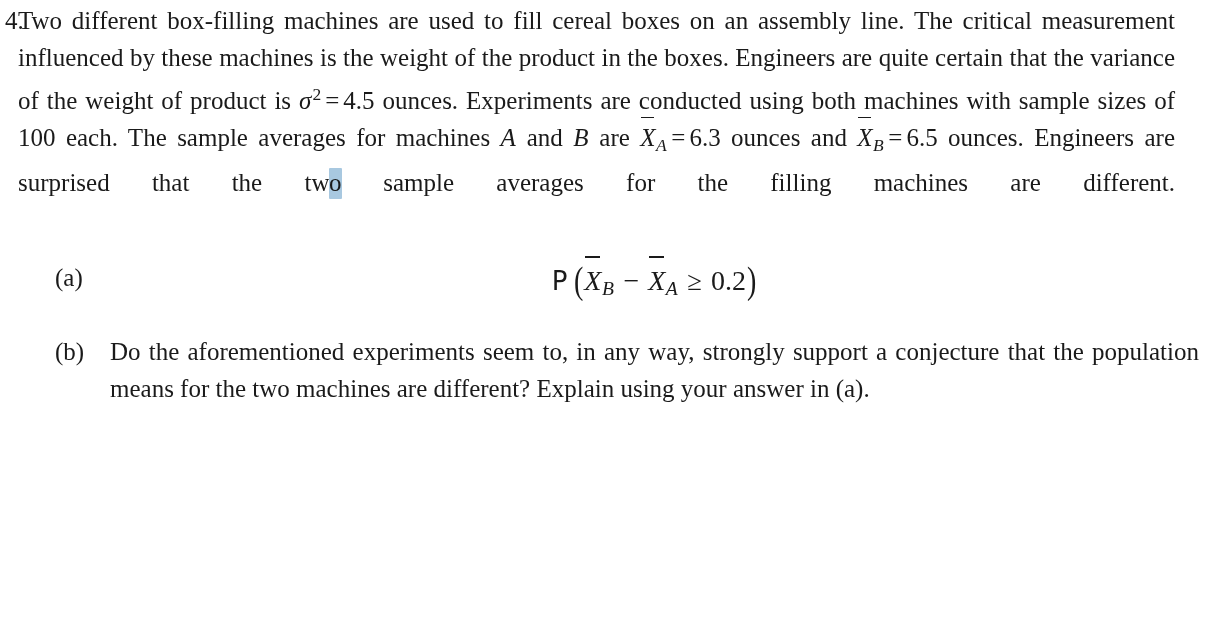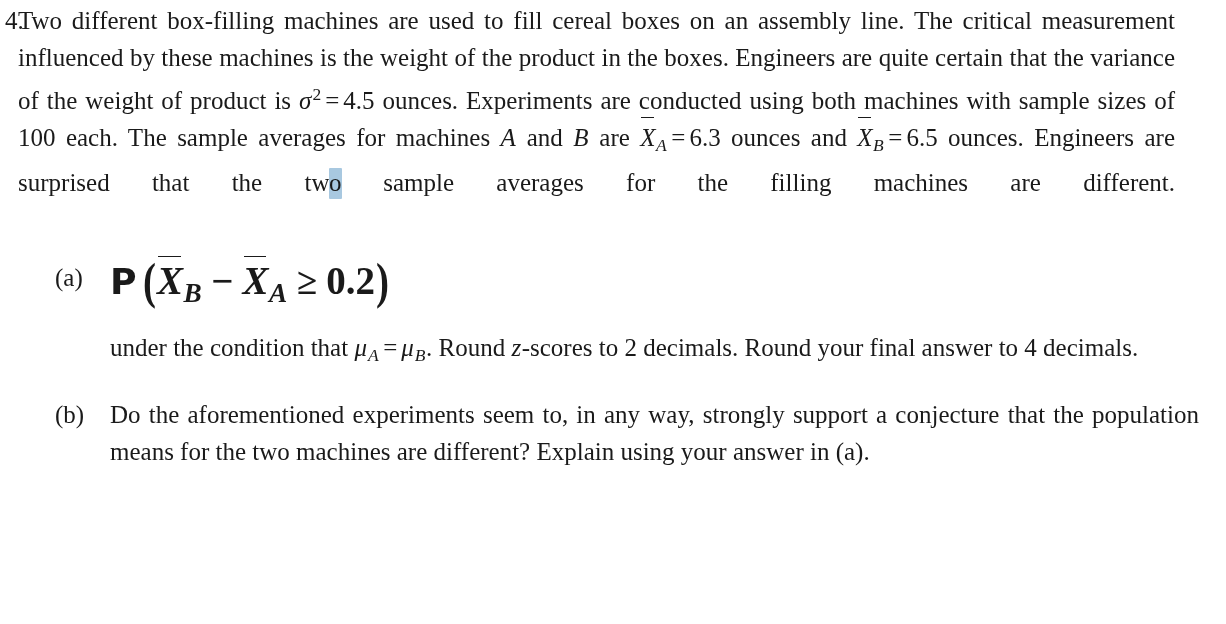--- a/index.html
+++ b/index.html
@@ -133,24 +133,24 @@
     left: 4%;
     right: 10%;
     top: -0.09em;
     height: 1.6px;
     background: #1a1a1a;
   }
 
   
   .display-eq {
     margin: 16px 0 14px 0;
-    font-size: 39px;
+    text-align: center;
+    font-size: 28px;
     line-height: 44px;
     white-space: nowrap;
-    font-weight: bold;
   }
   .eq-P {
     font-family: "DejaVu Sans", "Liberation Sans", sans-serif;
     font-style: normal;
     font-size: 0.93em;
     letter-spacing: 0.5px;
     padding-right: 5px;
   }
   .paren {
     font-family: "Liberation Serif", "DejaVu Serif", serif;
@@ -189,23 +189,20 @@
 
     <div class="part">
       <span class="part-label">(a)</span>
 
       <div class="part-body">
 
         <div class="display-eq">
           <span class="eq-P">P</span><span class="paren">(</span><span class="bar">X</span><span class="sub">B</span><span class="eq-minus">−</span><span class="bar">X</span><span class="sub">A</span><span class="eq-ge">≥</span><span class="mn">0.2</span><span class="paren">)</span>
         </div>
 
-        <div>
-          <span>under the condition that </span><span class="mi">μ</span><span class="sub">A</span><span class="mo">=</span><span class="mi">μ</span><span class="sub">B</span><span>. Round </span><span class="mi">z</span><span>-scores to 2 decimals. Round your final answer to 4 decimals.</span>
-        </div>
       </div>
     </div>
 
     <div class="part part-b">
       <span class="part-label">(b)</span>
 
       <div class="part-body">
         <span>Do the aforementioned experiments seem to, in any way, strongly support a conjecture that the population means for the two machines are different? Explain using your answer in (a).</span>
       </div>
     </div>

